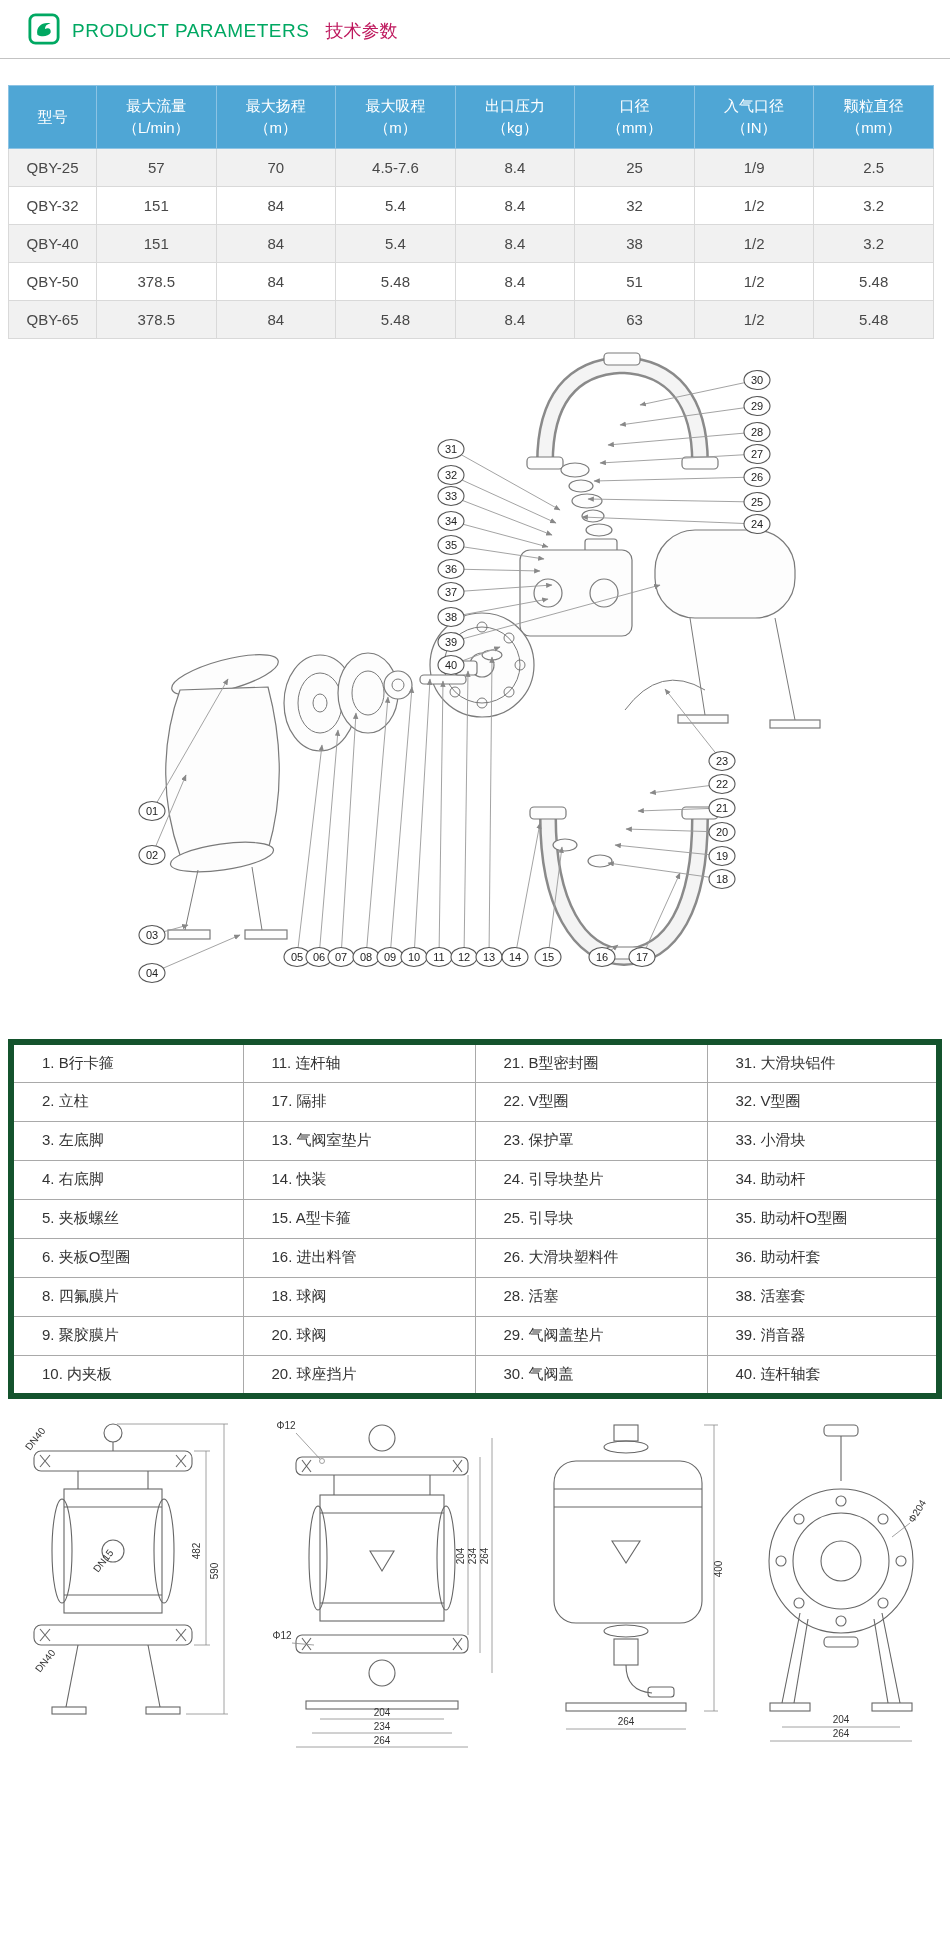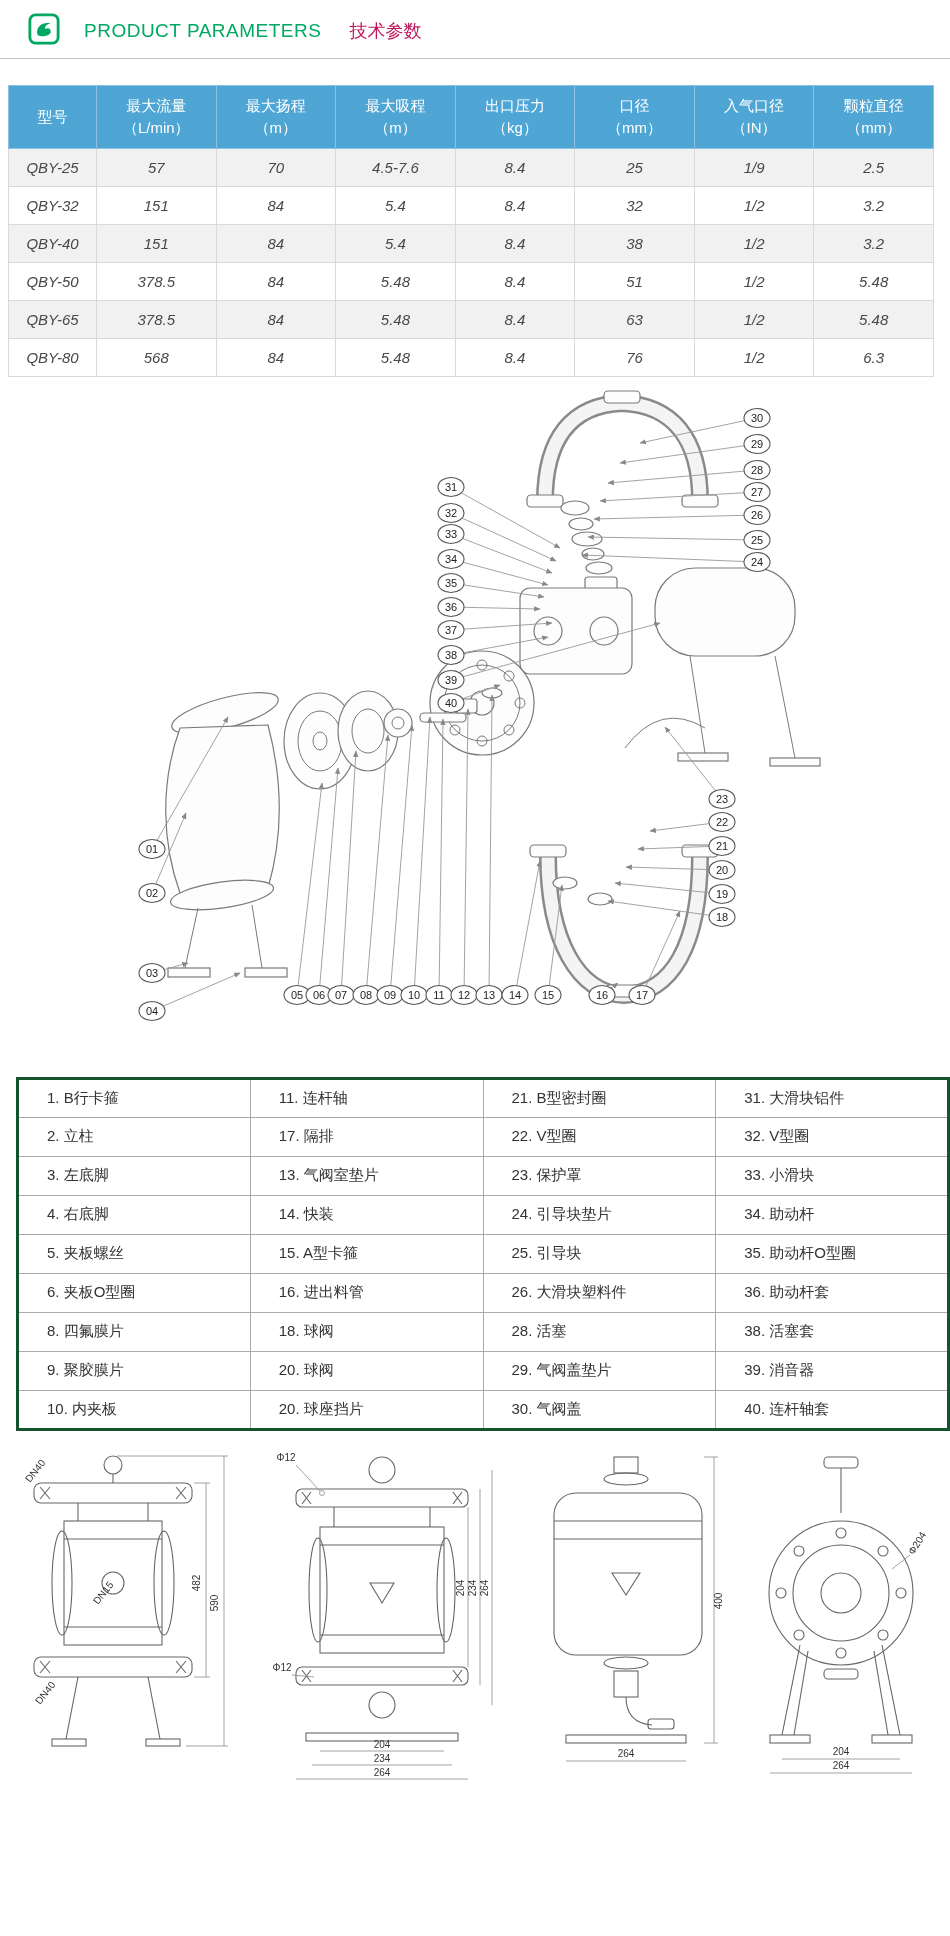--- a/index.html
+++ b/index.html
@@ -6,49 +6,49 @@
     --accent:#00a862;
     --thblue:#4fa6d5;
     --barblue:#5aabde;
   }
   *{margin:0;padding:0;box-sizing:border-box;}
   html,body{width:950px;background:#fff;}
   body{font-family:"Liberation Sans","DejaVu Sans",sans-serif;color:#333;}
   .page{width:950px;height:1936px;display:flex;flex-direction:column;background:#fff;overflow:hidden;}
 
   
-  .sec-header{display:flex;align-items:center;gap:24px;padding:13px 0 9px 28px;}
+  .sec-header{display:flex;align-items:center;gap:12px;padding:13px 0 9px 28px;}
   .sec-header .en{font-size:19px;color:var(--accent);letter-spacing:.5px;}
   .sec-header .zh{font-size:18px;color:#be185d;margin-left:4px;}
   .hr{border-top:1px solid #c3c3c3;width:100%;}
   .logo-stroke{stroke:var(--accent);fill:none;stroke-width:3;}
   .logo-fill{fill:var(--accent);}
 
   
   .spec-wrap{padding:26px 16px 0 8px;}
   table.spec{width:100%;border-collapse:collapse;table-layout:fixed;border:1px solid #cfcfcf;}
   table.spec th{background:var(--thblue);color:#fff;font-weight:normal;font-size:15px;line-height:1.45;
     padding:9px 2px;border:1px solid #8cc3e4;text-align:center;}
-  table.spec td{font-size:15px;color:#484848;text-align:center;padding:10px 2px;border:1px solid #d9d9d9;background:#fff;font-style:italic;}
+  table.spec td{font-size:15px;color:#484848;text-align:center;padding:10px 2px;border:1px solid #d9d9d9;background:#fff;}
   table.spec tr.alt td{background:#f1f1f1;}
 
   
   .diagram-wrap{margin-top:6px;}
   #exploded-svg{display:block;}
   .part{fill:#fdfdfd;stroke:#7a7a7a;stroke-width:1.2;}
   .thin{fill:none;stroke:#7a7a7a;stroke-width:1;}
   .pipe{fill:none;stroke:#8a8a8a;stroke-width:18;}
   .pipe-in{fill:none;stroke:#f4f4f4;stroke-width:13;}
   .leader{stroke:#999;stroke-width:.9;fill:none;}
   .callout{fill:#fff;stroke:#555;stroke-width:1.1;}
   .callout-num{font-size:11px;fill:#222;text-anchor:middle;font-family:"Liberation Sans","DejaVu Sans",sans-serif;}
 
   
   .parts-wrap{padding:0 8px;margin-top:14px;}
-  table.parts{width:100%;border-collapse:collapse;table-layout:fixed;border:3px solid #14532d;margin-left:8px;}
+  table.parts{width:100%;border-collapse:collapse;table-layout:fixed;border:6px solid #14532d;}
   table.parts td{border:1px solid #a9a9a9;font-size:15px;color:#333;padding:9px 4px 9px 28px;height:39px;background:#fff;}
 
   
   .drawings{display:flex;justify-content:space-between;align-items:flex-start;padding:0 10px;margin-top:12px;}
   .dwg g.outline *{fill:none;stroke:#666;stroke-width:1.1;}
   .dwg g.dim *{fill:none;stroke:#8a8a8a;stroke-width:.8;}
   .dwg text{fill:#333;stroke:none;font-size:10px;text-anchor:middle;font-family:"Liberation Sans","DejaVu Sans",sans-serif;}
 
   
   .footer-group{margin-top:auto;}
@@ -138,30 +138,20 @@
           </tr>
           <tr class="alt">
             <td>QBY-65</td>
             <td>378.5</td>
             <td>84</td>
             <td>5.48</td>
             <td>8.4</td>
             <td>63</td>
             <td>1/2</td>
             <td>5.48</td>
-          </tr>
-          <tr>
-            <td>QBY-80</td>
-            <td>568</td>
-            <td>84</td>
-            <td>5.48</td>
-            <td>8.4</td>
-            <td>76</td>
-            <td>1/2</td>
-            <td>6.3</td>
           </tr>
         </tbody>
     </table>
   </div>
 
   <div class="diagram-wrap">
     <svg id="exploded-svg" width="950" height="680" viewBox="0 0 950 680">
       <defs>
         <marker id="arr" markerWidth="8" markerHeight="8" refX="6.5" refY="3" orient="auto">
           <path d="M0 0 L7 3 L0 6 Z" fill="#888"></path>

